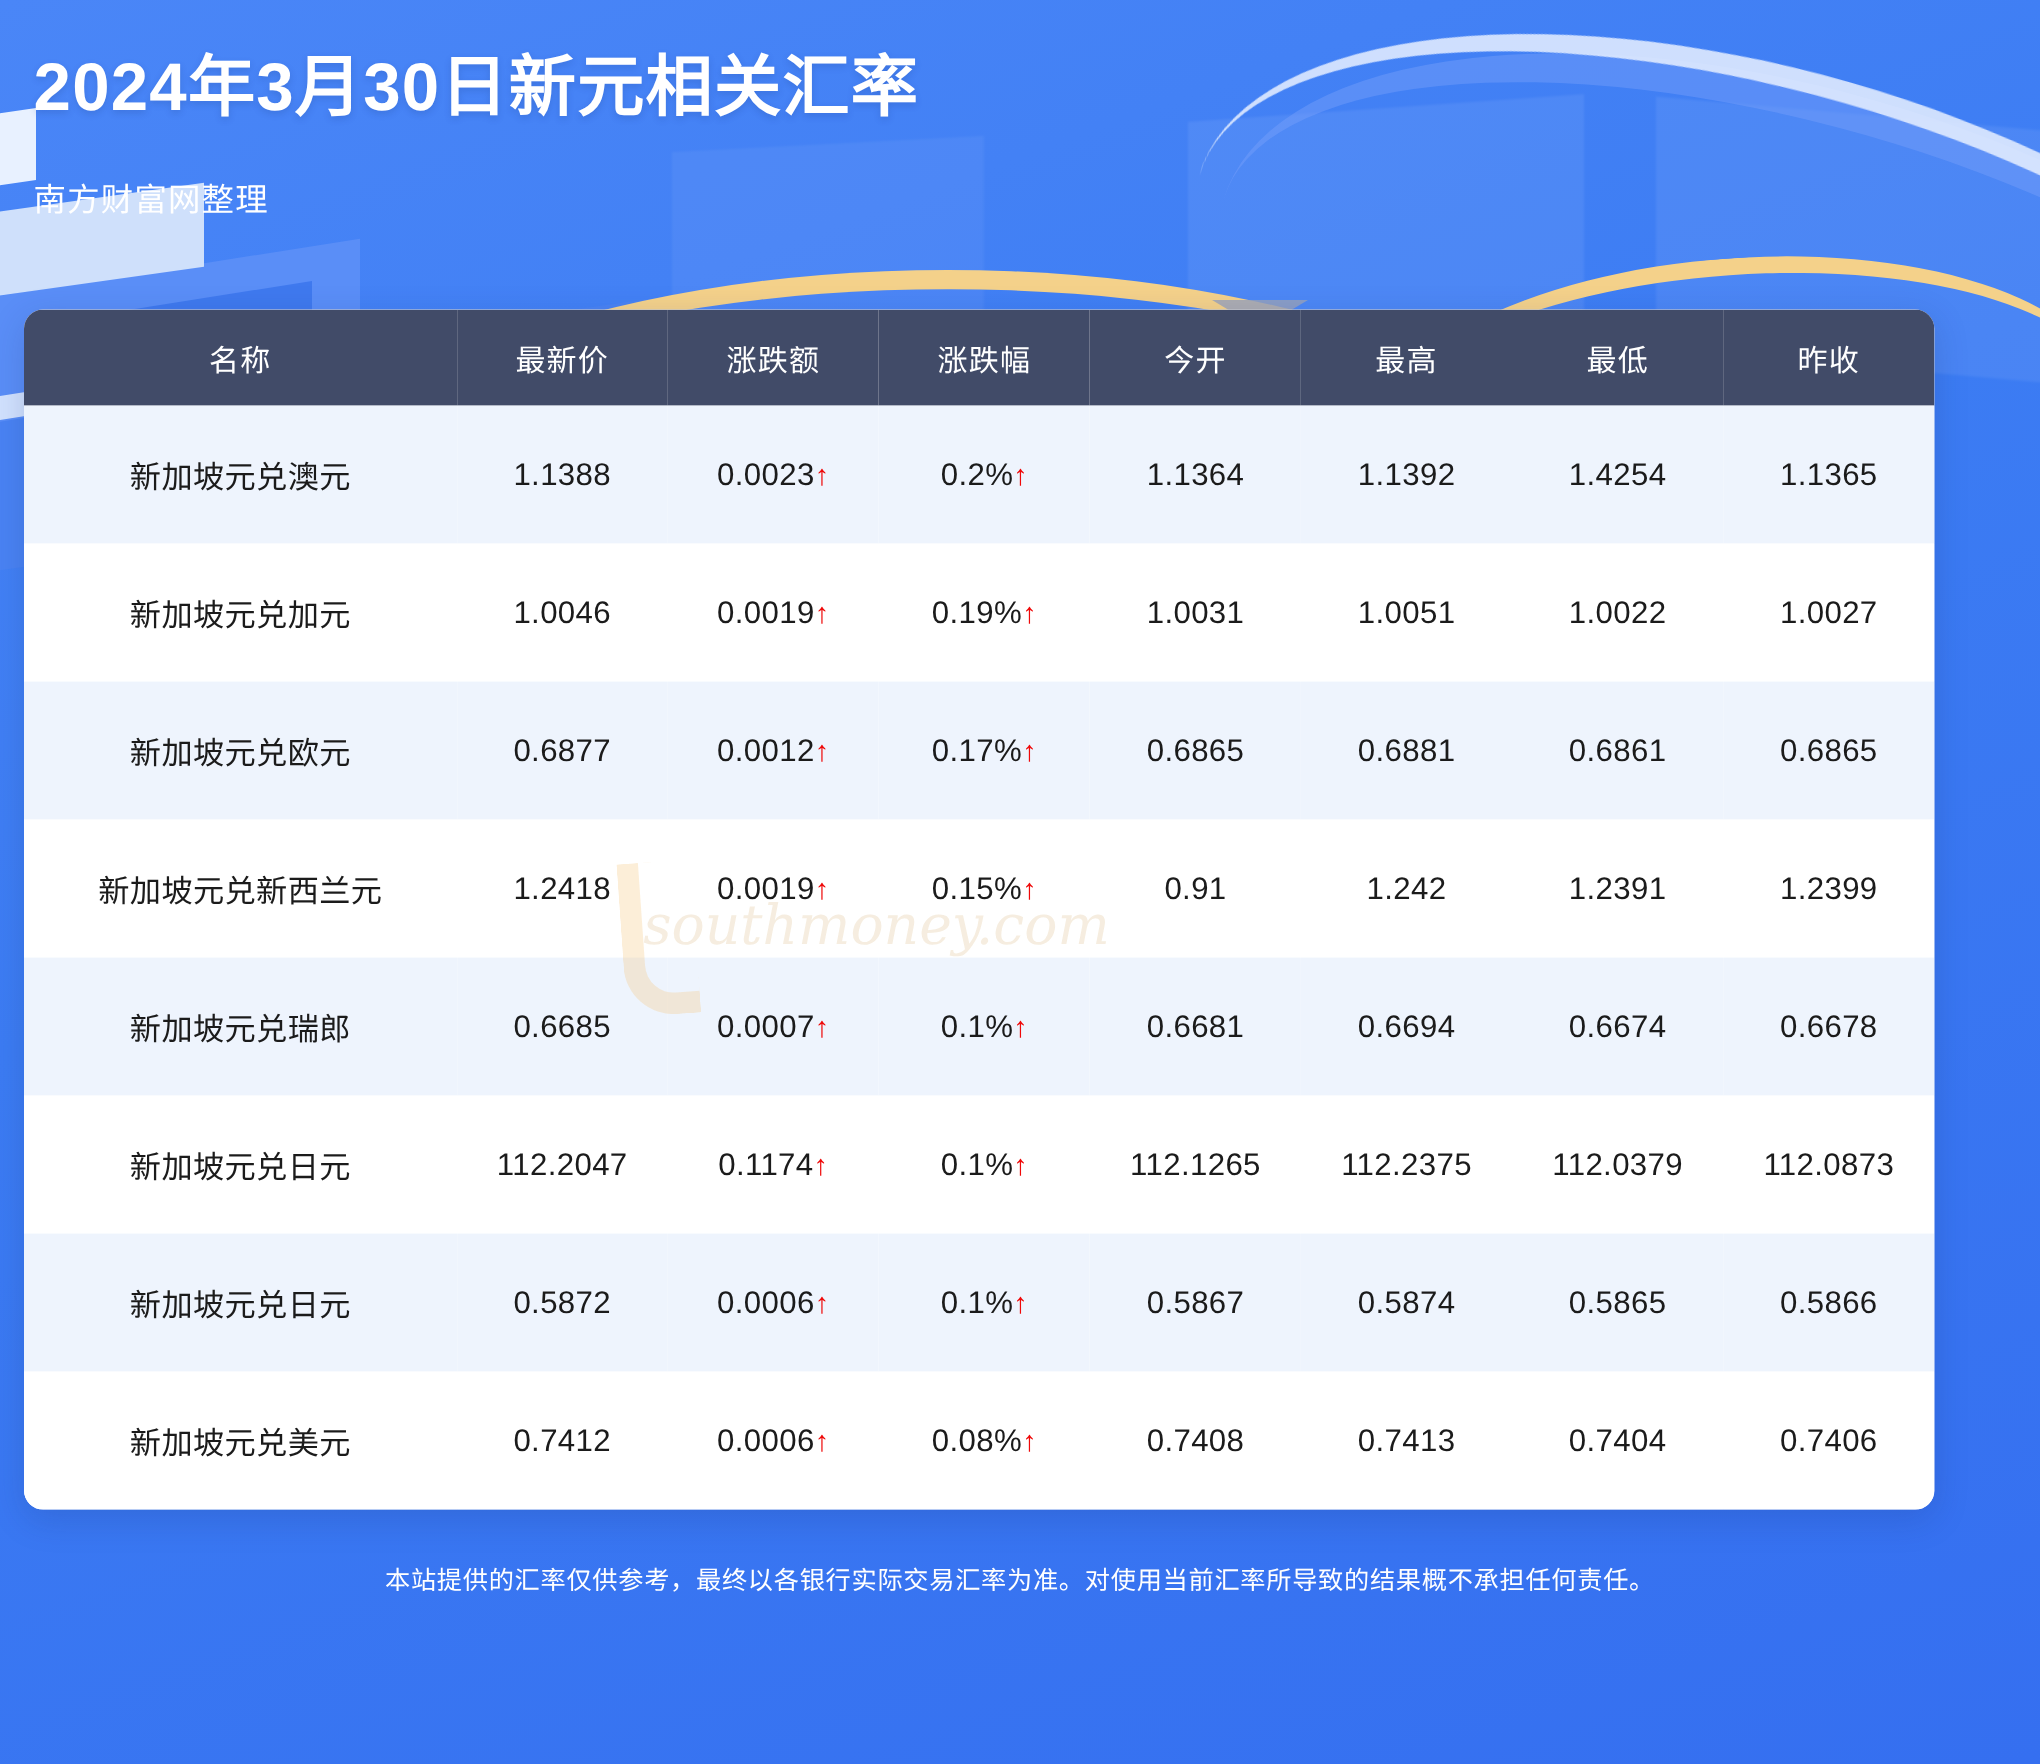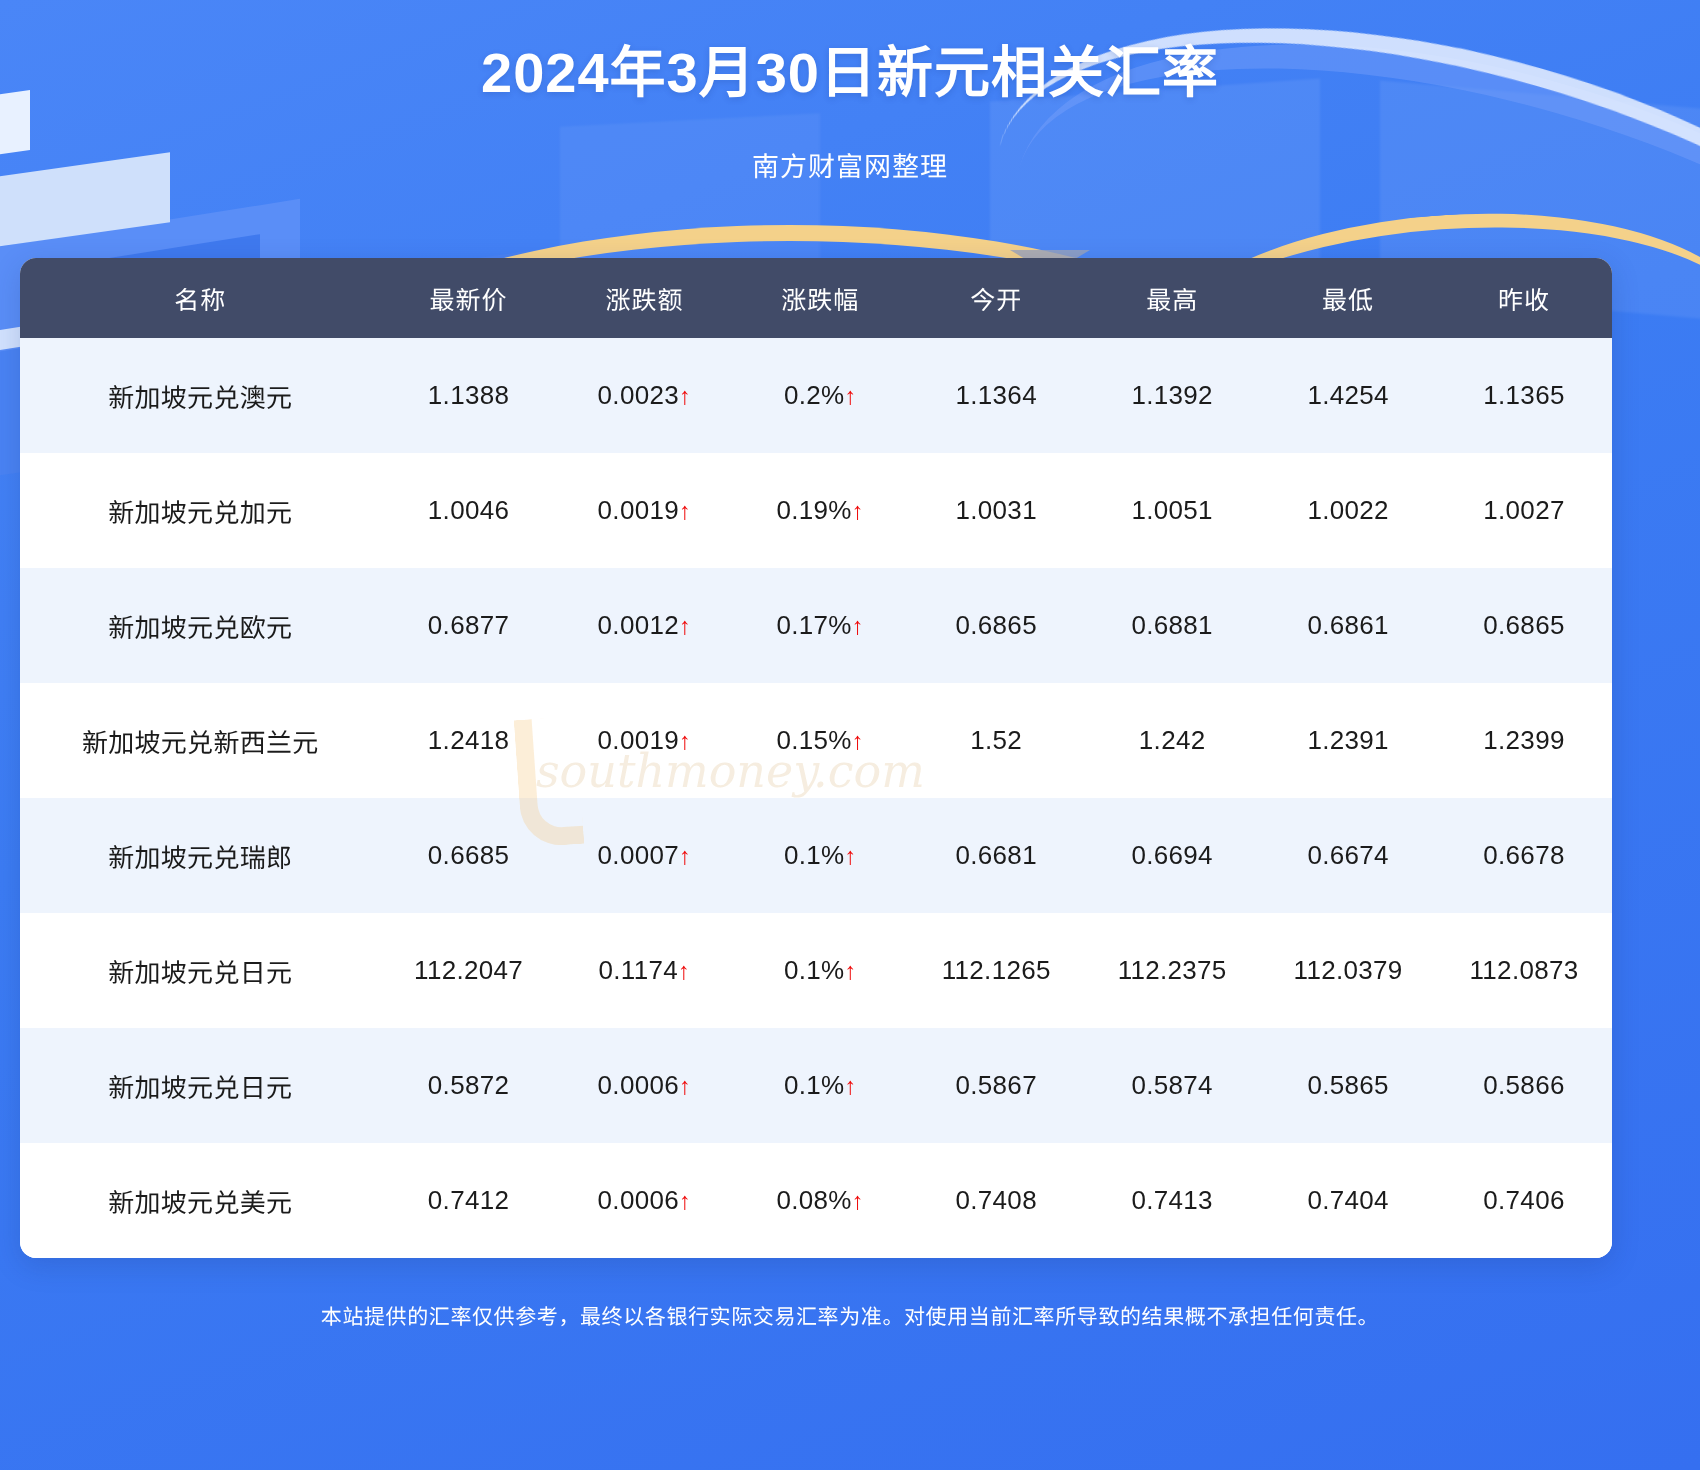--- a/index.html
+++ b/index.html
@@ -94,22 +94,23 @@
     width: 80px; height: 24px;
     background: #9aa3bb;
     clip-path: polygon(0 0, 100% 0, 50% 100%);
     opacity: .8;
   }
 
   
   .banner {
     position: relative;
     z-index: 3;
-    text-align: center;
+    text-align: left;
     padding-top: 44px;
+    padding-left: 28px;
   }
   .banner-title {
     color: #ffffff;
     font-size: 56px;
     font-weight: 700;
     letter-spacing: 1px;
     line-height: 1.05;
     margin: 0;
     text-shadow: 0 2px 6px rgba(20,50,120,0.18);
   }
@@ -302,21 +303,21 @@
             <td>0.6865</td>
             <td>0.6881</td>
             <td>0.6861</td>
             <td>0.6865</td>
           </tr>
           <tr>
             <td class="name">新加坡元兑新西兰元</td>
             <td class="up">1.2418</td>
             <td class="up">0.0019<span class="arrow">↑</span></td>
             <td class="up">0.15%<span class="arrow">↑</span></td>
-            <td>1.52</td>
+            <td>0.91</td>
             <td>1.242</td>
             <td>1.2391</td>
             <td>1.2399</td>
           </tr>
           <tr>
             <td class="name">新加坡元兑瑞郎</td>
             <td class="up">0.6685</td>
             <td class="up">0.0007<span class="arrow">↑</span></td>
             <td class="up">0.1%<span class="arrow">↑</span></td>
             <td>0.6681</td>

